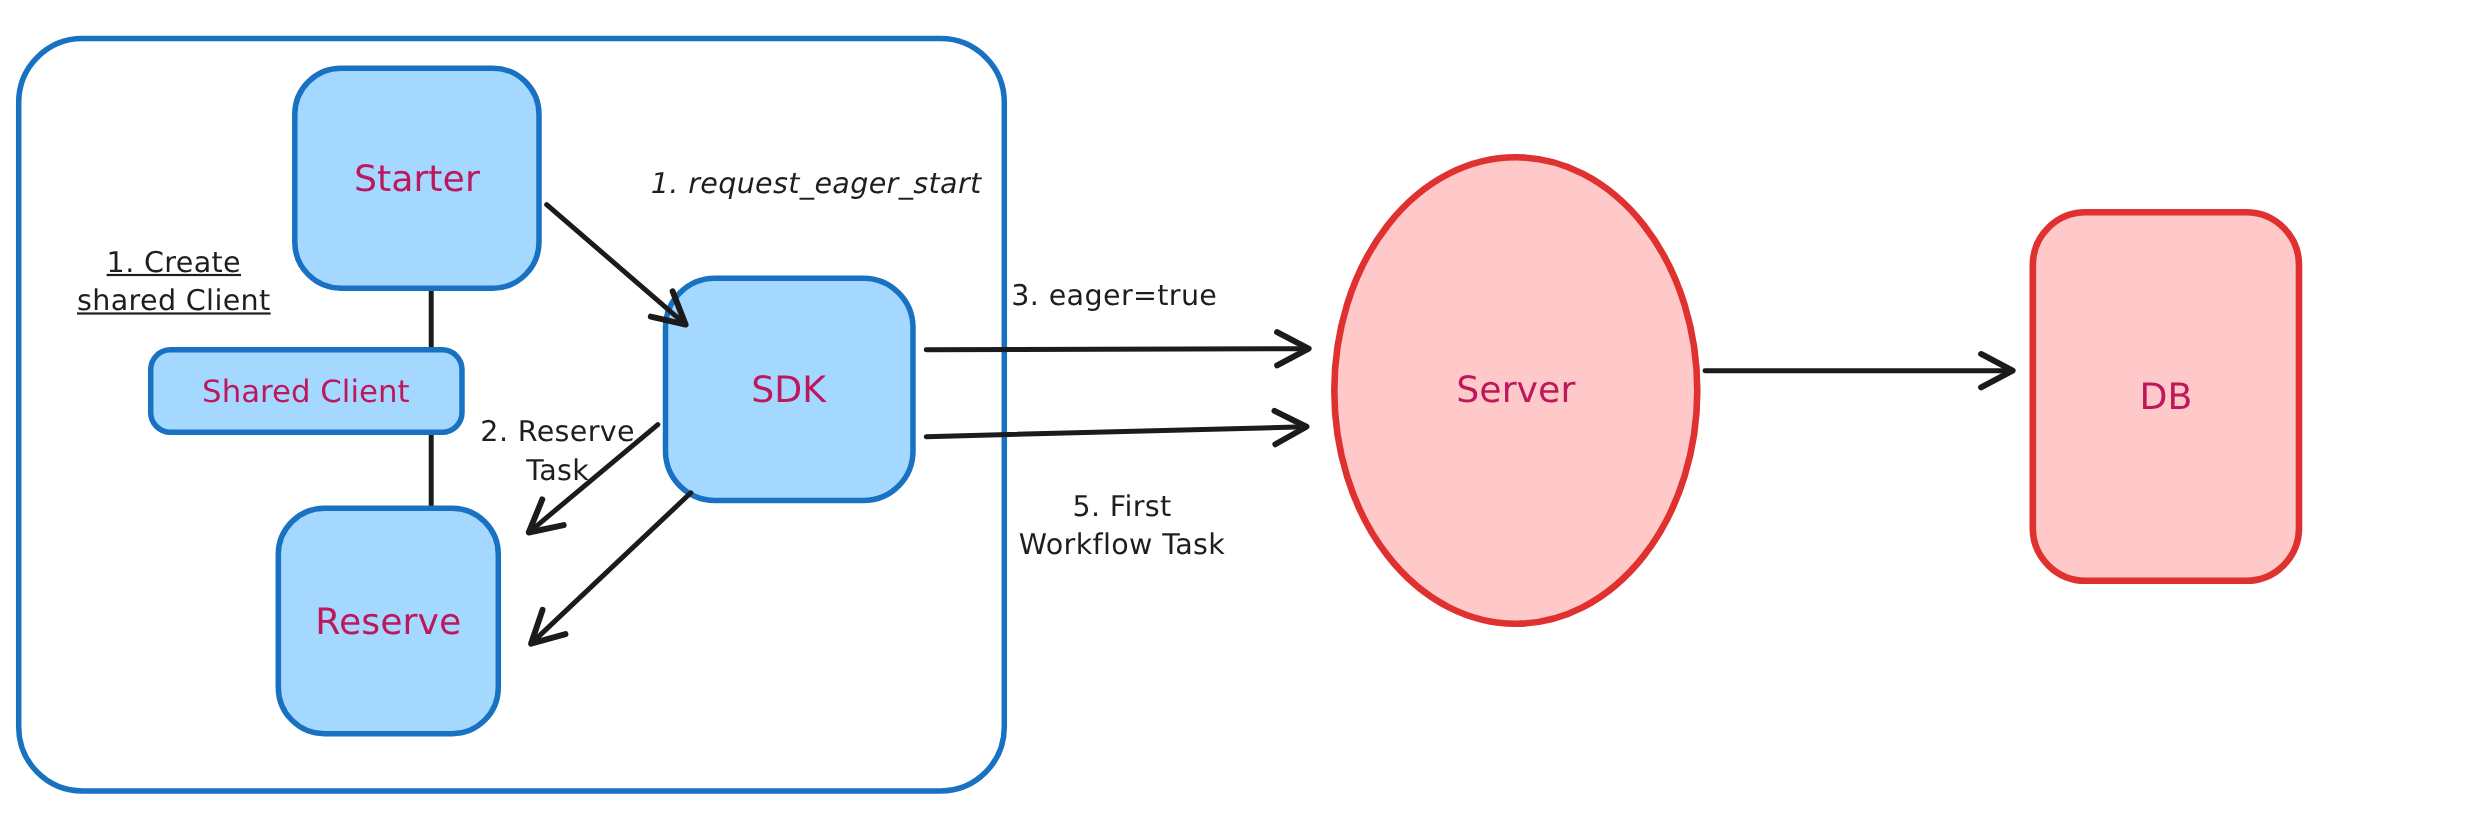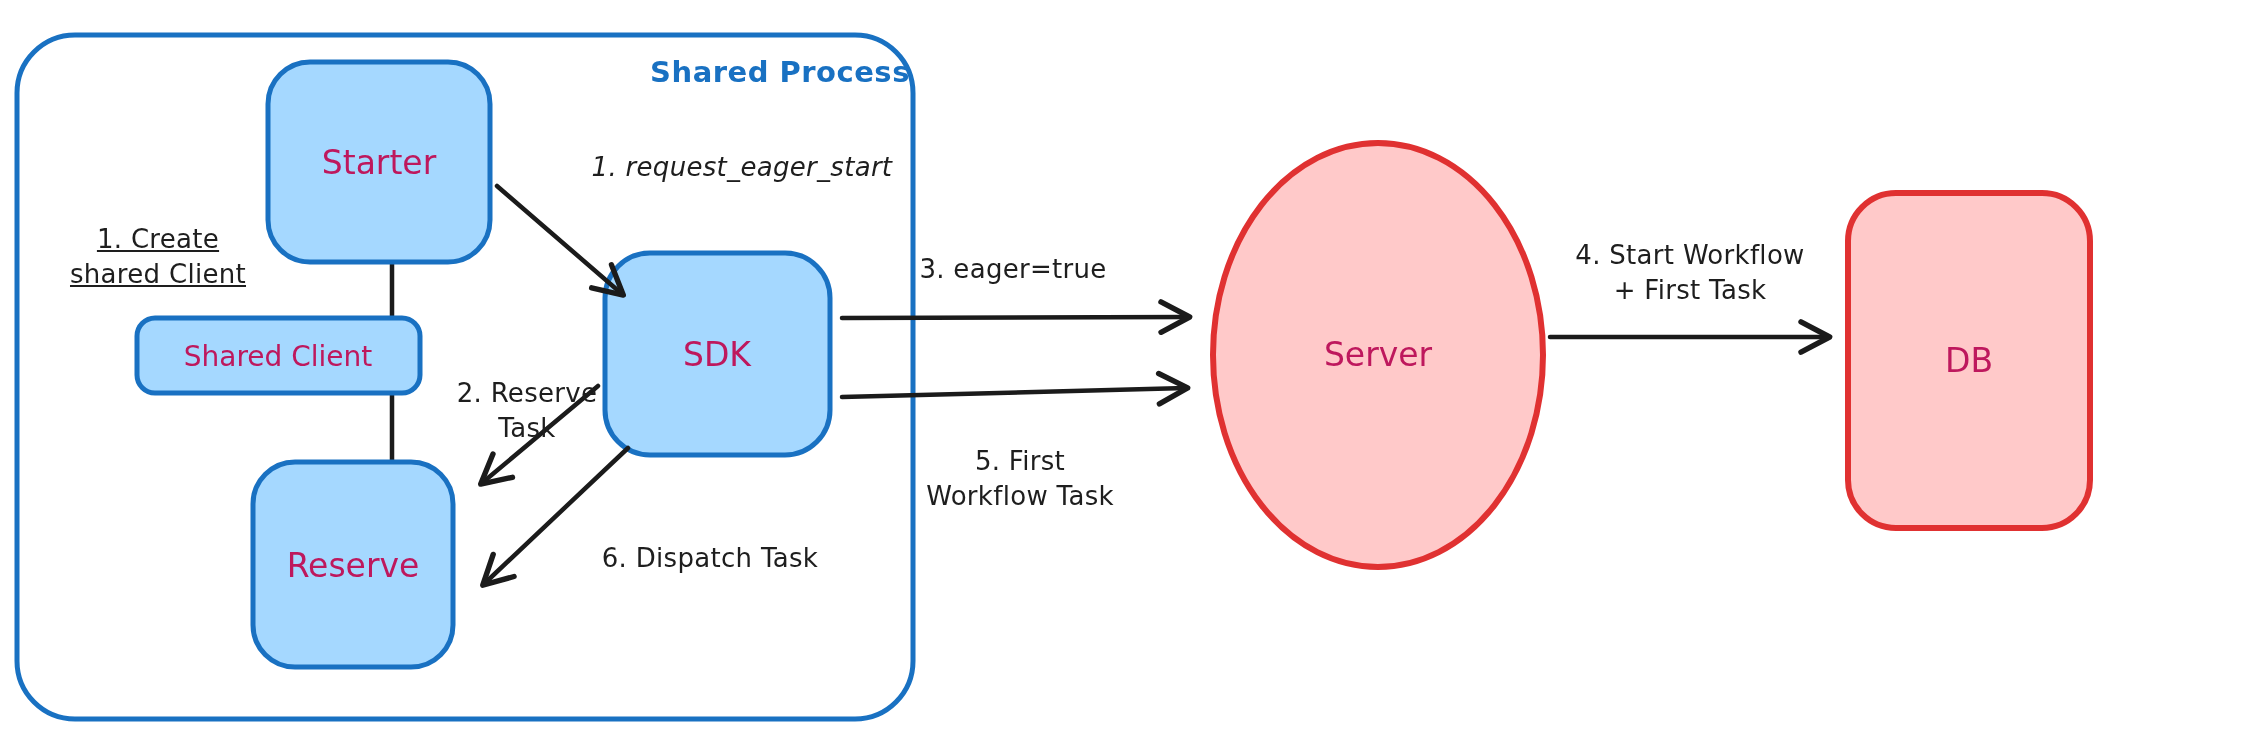--- a/index.html
+++ b/index.html
@@ -71,50 +71,44 @@
     <rect x="1848" y="193" width="242" height="335" rx="48" ry="48" fill="#ffc9c9" stroke="#e03131" stroke-width="6"></rect>
 
     <line x1="497" y1="186" x2="622" y2="294" stroke="#1b1b1b" stroke-width="4.5" stroke-linecap="round" marker-end="url(#arrowhead)"></line>
     <line x1="598" y1="386" x2="482" y2="483" stroke="#1b1b1b" stroke-width="4.5" stroke-linecap="round" marker-end="url(#arrowhead)"></line>
     <line x1="628" y1="448" x2="484" y2="584" stroke="#1b1b1b" stroke-width="4.5" stroke-linecap="round" marker-end="url(#arrowhead)"></line>
     <line x1="842" y1="318" x2="1188" y2="317" stroke="#1b1b1b" stroke-width="4.5" stroke-linecap="round" marker-end="url(#arrowhead)"></line>
     <line x1="842" y1="397" x2="1186" y2="388" stroke="#1b1b1b" stroke-width="4.5" stroke-linecap="round" marker-end="url(#arrowhead)"></line>
     <line x1="1550" y1="337" x2="1828" y2="337" stroke="#1b1b1b" stroke-width="4.5" stroke-linecap="round" marker-end="url(#arrowhead)"></line>
   </svg>
 
-  <div class="label container-title" style="left:780px; top:53px;">Shared Process</div>
 
   <div class="node-label size-lg" style="left:379px; top:162px;">Starter</div>
   <div class="node-label size-md" style="left:278px; top:356px;">Shared Client</div>
   <div class="node-label size-lg" style="left:353px; top:565px;">Reserve</div>
   <div class="node-label size-lg" style="left:717px; top:354px;">SDK</div>
   <div class="node-label size-lg" style="left:1378px; top:354px;">Server</div>
   <div class="node-label size-lg" style="left:1969px; top:360px;">DB</div>
 
   <div class="label annotation" style="left:158px; top:222px;text-decoration:underline;">
     <span style="display:block">1. Create</span>
     <span style="display:block">shared Client</span>
   </div>
 
   <div class="label annotation" style="left:742px; top:150px;font-style:italic;">
     <span style="display:block">1. request_eager_start</span>
   </div>
 
-  <div class="label annotation" style="left:507px; top:376px;margin-left:20px;">
+  <div class="label annotation" style="left:507px; top:376px;">
     <span style="display:block">2. Reserve</span>
     <span style="display:block">Task</span>
   </div>
 
   <div class="label annotation" style="left:1013px; top:252px;">3. eager=true</div>
 
-  <div class="label annotation" style="left:1690px; top:238px;">
-    <span style="display:block">4. Start Workflow</span>
-    <span style="display:block">+ First Task</span>
-  </div>
 
   <div class="label annotation" style="left:1020px; top:444px;">
     <span style="display:block">5. First</span>
     <span style="display:block">Workflow Task</span>
   </div>
 
-  <div class="label annotation" style="left:710px; top:541px;">6. Dispatch Task</div>
 
 </div>
 
 </body></html>

